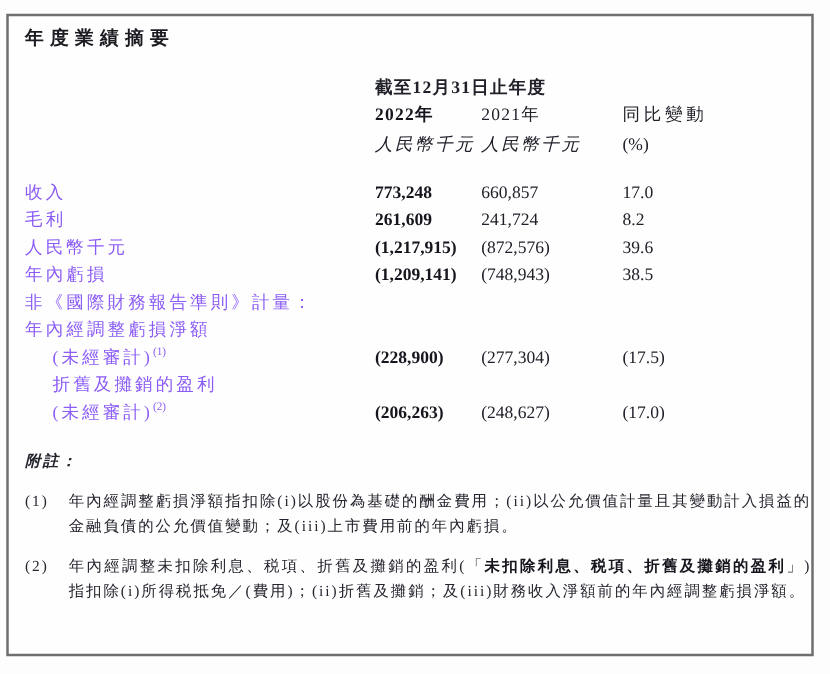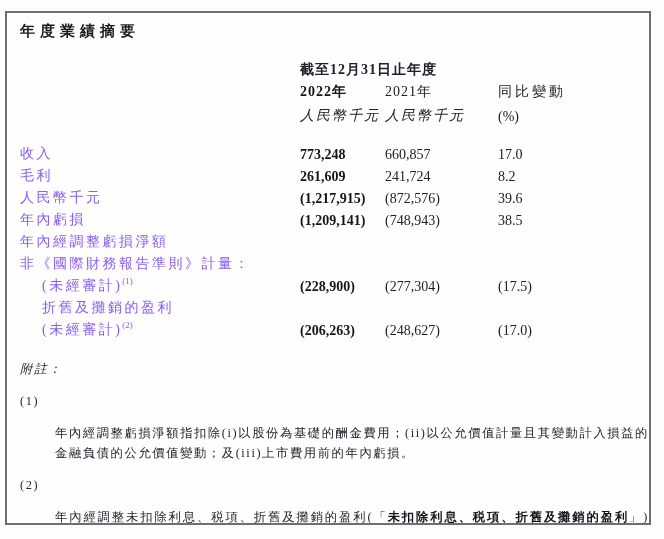--- a/index.html
+++ b/index.html
@@ -39,24 +39,24 @@
   tr.r-years td { height:22px; }
   tr.r-units td { height:24px; }
   tr.spacer td { height:16px; }
   tr.data td { height:22px; }
   .yr-head { letter-spacing:1px; }
   .chg-head { letter-spacing:3px; font-weight:normal; }
   td.unit { font-style:italic; letter-spacing:2px; font-size:14px; }
   sup.fn { font-size:9px; letter-spacing:0; vertical-align:6px; }
 
   .notes { margin-top:20px; font-size:12.3px; letter-spacing:1.6px; line-height:20px; color:#24242e; }
-  .notes-heading { font-style:italic; letter-spacing:2px; }
+  .notes-heading { font-style:italic; letter-spacing:2px;font-weight:bold; }
   .note { display:flex; margin-top:12px; width:629px; }
   .note-num { flex:0 0 35px; }
-  .note-text { flex:1 1 auto; text-align:justify;margin-top:32px; }
+  .note-text { flex:1 1 auto; text-align:justify; }
   .note-text b { color:#15151d; }
 </style>
 </head>
 <body>
 
 <div class="box">
 
   <div class="doc-title">年度業績摘要</div>
 
   <table class="fin">
@@ -114,25 +114,25 @@
     </tr>
 
     <tr class="data">
       <td class="lbl">年內虧損</td>
       <td class="num b">(1,209,141)</td>
       <td class="num">(748,943)</td>
       <td class="num pad">38.5</td>
     </tr>
 
     <tr class="data">
-      <td class="lbl" colspan="4">年內經調整虧損淨額</td>
+      <td class="lbl" colspan="4">非《國際財務報告準則》計量：</td>
     </tr>
 
     <tr class="data">
-      <td class="lbl" colspan="4">非《國際財務報告準則》計量：</td>
+      <td class="lbl" colspan="4">年內經調整虧損淨額</td>
     </tr>
     <tr class="data">
       <td class="lbl indent"><span>(未經審計)</span><sup class="fn">(1)</sup></td>
       <td class="num b">(228,900)</td>
       <td class="num">(277,304)</td>
       <td class="num">(17.5)</td>
     </tr>
 
     <tr class="data">
       <td class="lbl indent" colspan="4">折舊及攤銷的盈利</td>

